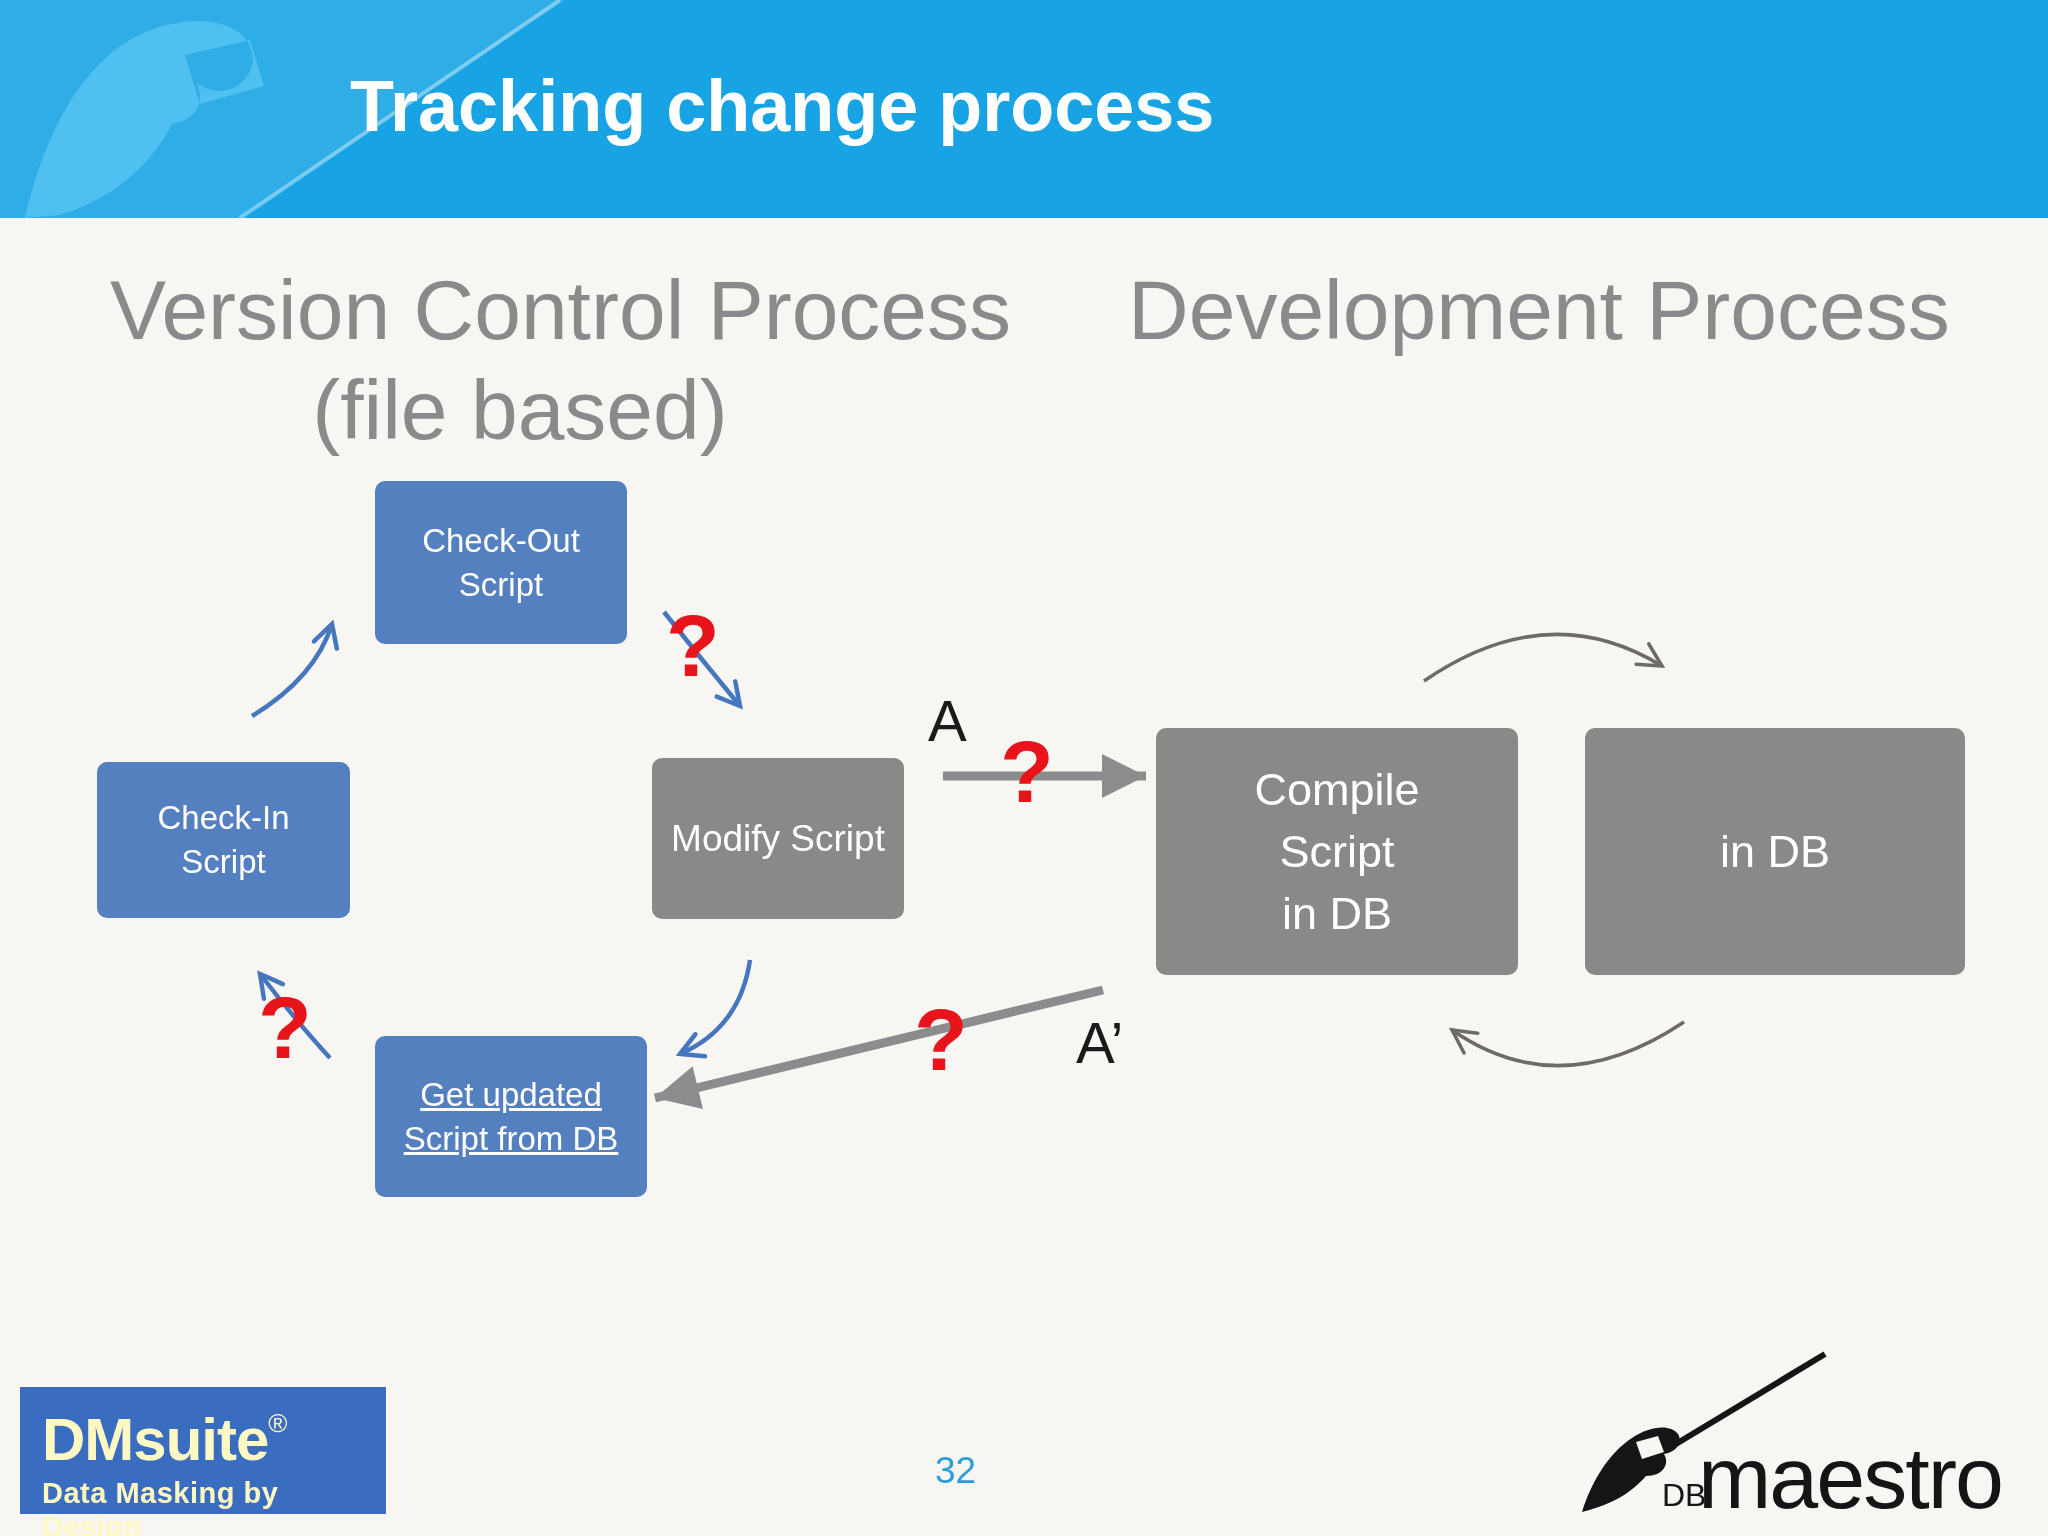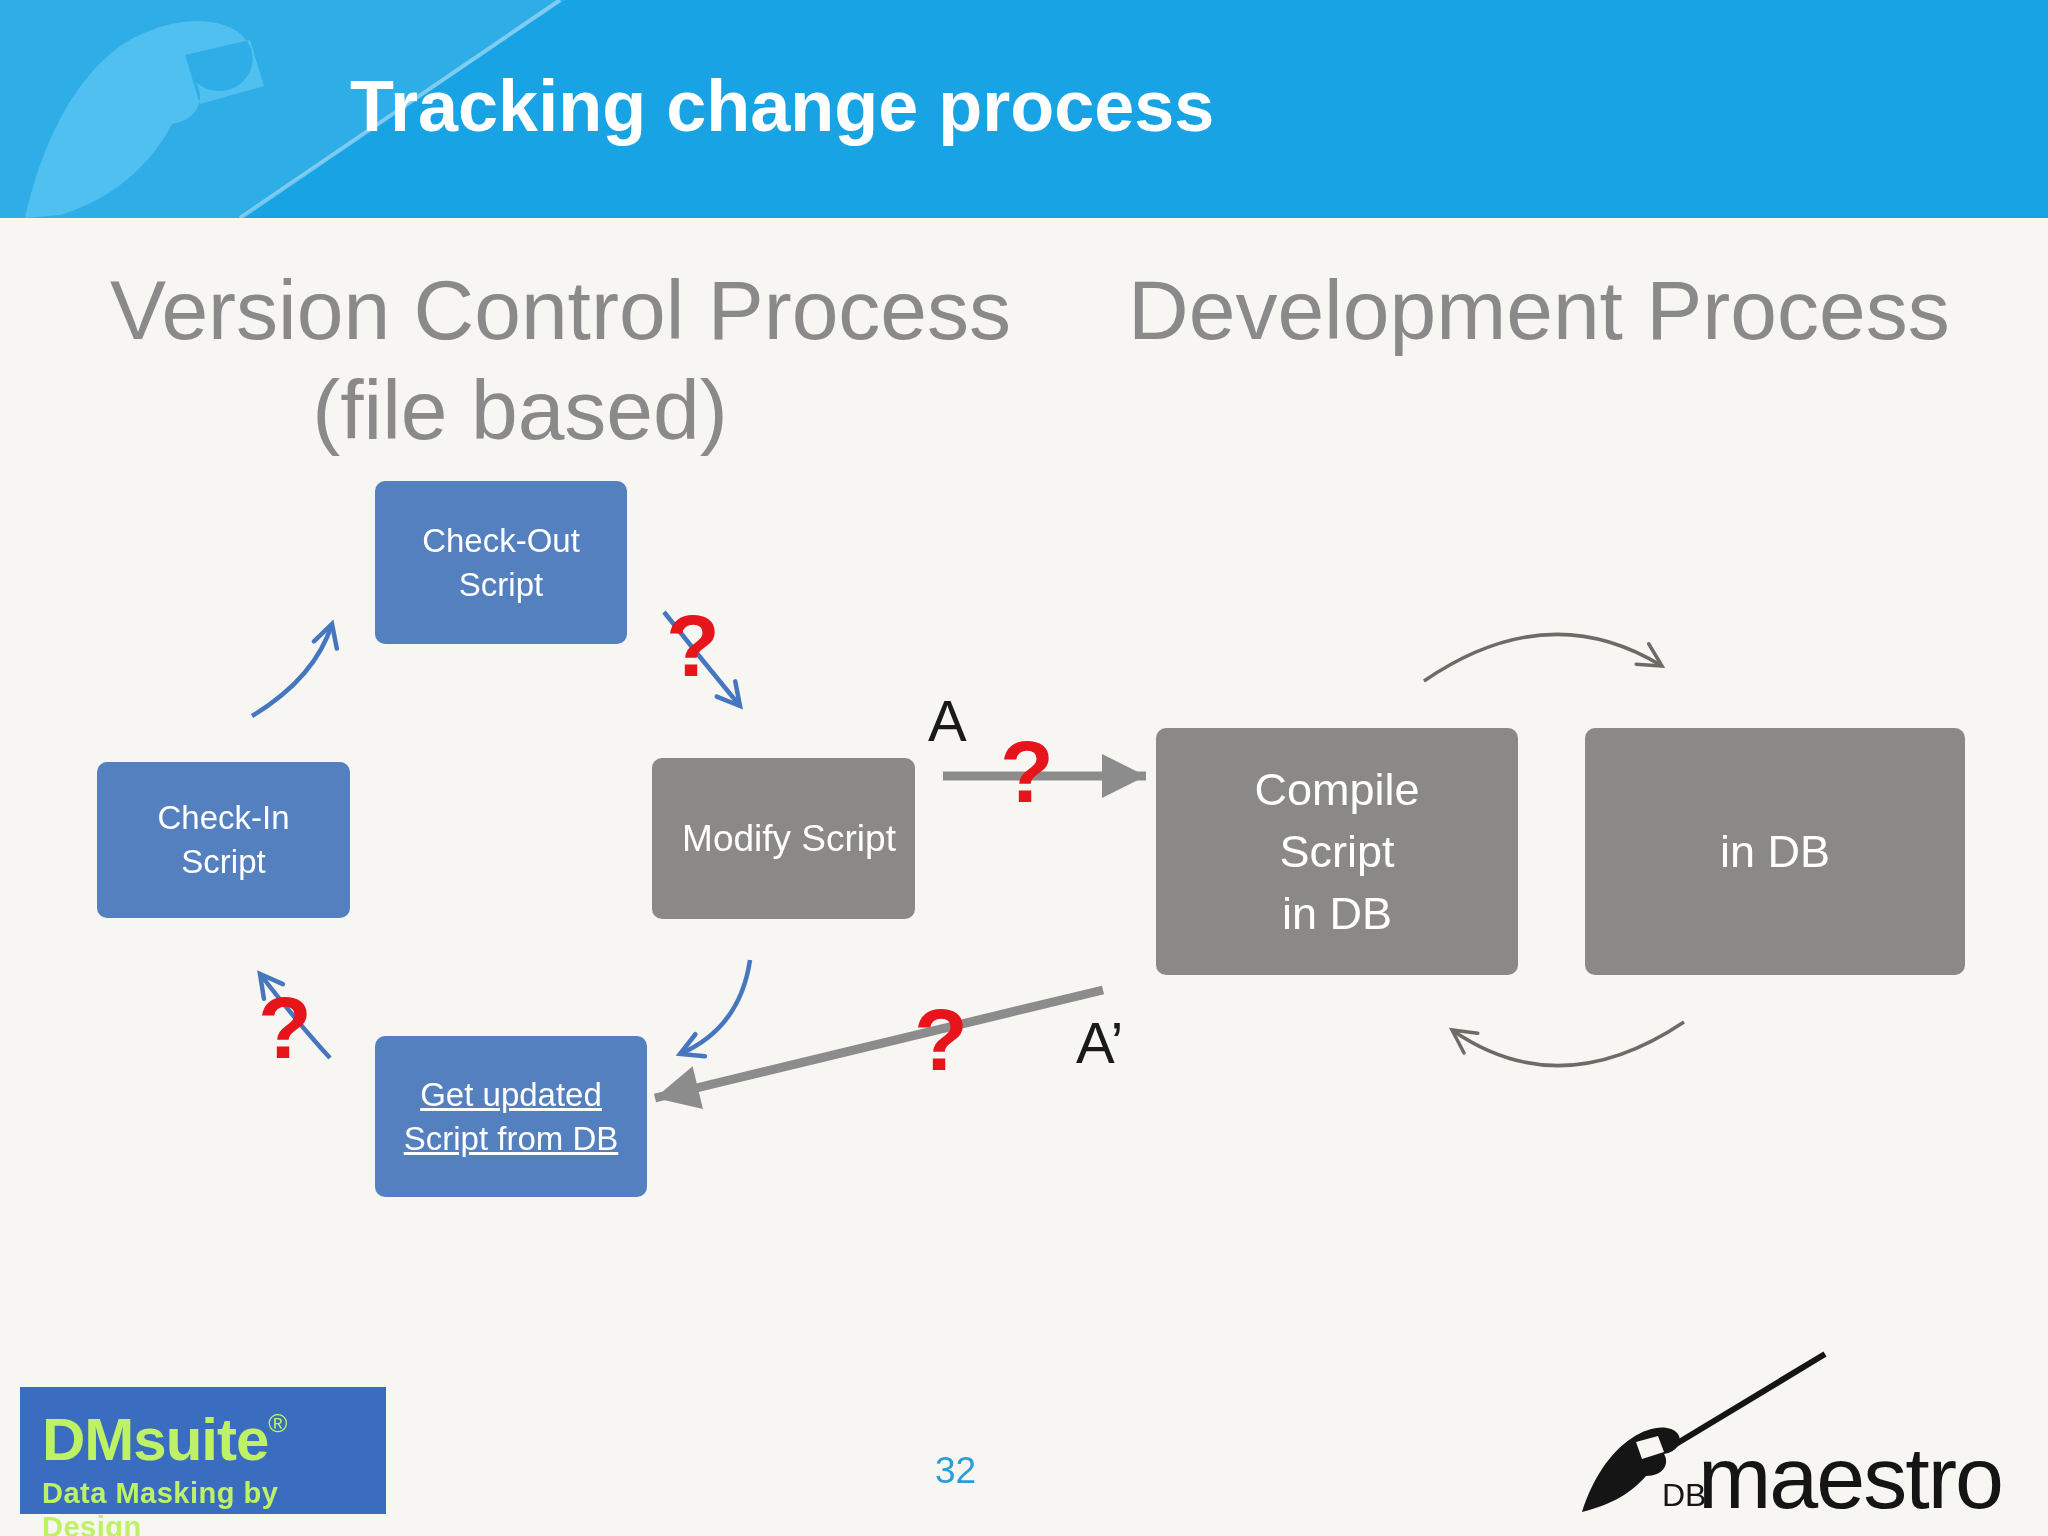--- a/index.html
+++ b/index.html
@@ -21,38 +21,38 @@
   .h-dev{left:1128px;top:262px;width:780px;text-align:center;}
   
   .box{
     position:absolute;border-radius:10px;color:#fff;
     display:flex;flex-direction:column;justify-content:center;align-items:center;
     text-align:center;
   }
   .box.blue{background:#5580BF;}
   .box.gray{background:#8B8987;}
   .box-sm{font-size:33px;line-height:44px;}
-  .box-md{font-size:37px;line-height:48px;padding-left:11px;}
+  .box-md{font-size:37px;line-height:48px;}
   .box-lg{font-size:45px;line-height:62px;}
   .b-checkout{left:375px;top:481px;width:252px;height:163px;}
   .b-checkin{left:97px;top:762px;width:253px;height:156px;}
   .b-modify{left:652px;top:758px;width:252px;height:161px;}
   .b-getupd{left:375px;top:1036px;width:272px;height:161px;text-decoration:underline;}
   .b-compile{left:1156px;top:728px;width:362px;height:247px;}
   .b-debug{left:1585px;top:728px;width:380px;height:247px;}
   
   .qmark{
     position:absolute;color:#E8141B;font-weight:700;font-size:88px;line-height:88px;
   }
   .flow-label{position:absolute;color:#1a1a1a;font-size:58px;line-height:58px;}
   .arrows{position:absolute;left:0;top:0;}
   
   .dmsuite{
     position:absolute;left:20px;top:1387px;width:366px;height:127px;
-    background:#3A6CBF;color:#bef264;padding-left:22px;box-sizing:border-box;
+    background:#3A6CBF;color:#fef9c3;padding-left:22px;box-sizing:border-box;
   }
   .dm-name{font-size:60px;font-weight:700;line-height:72px;letter-spacing:-1px;}
   .dm-name sup{font-size:26px;font-weight:400;vertical-align:28px;}
   .dm-tag{font-size:29px;font-weight:700;line-height:34px;letter-spacing:0.5px;}
   .page-num{
     position:absolute;left:935px;top:1450px;width:90px;text-align:left;
     font-size:37px;color:#2B9ED7;
   }
   .dbmaestro{position:absolute;left:1570px;top:1340px;}
 </style>

